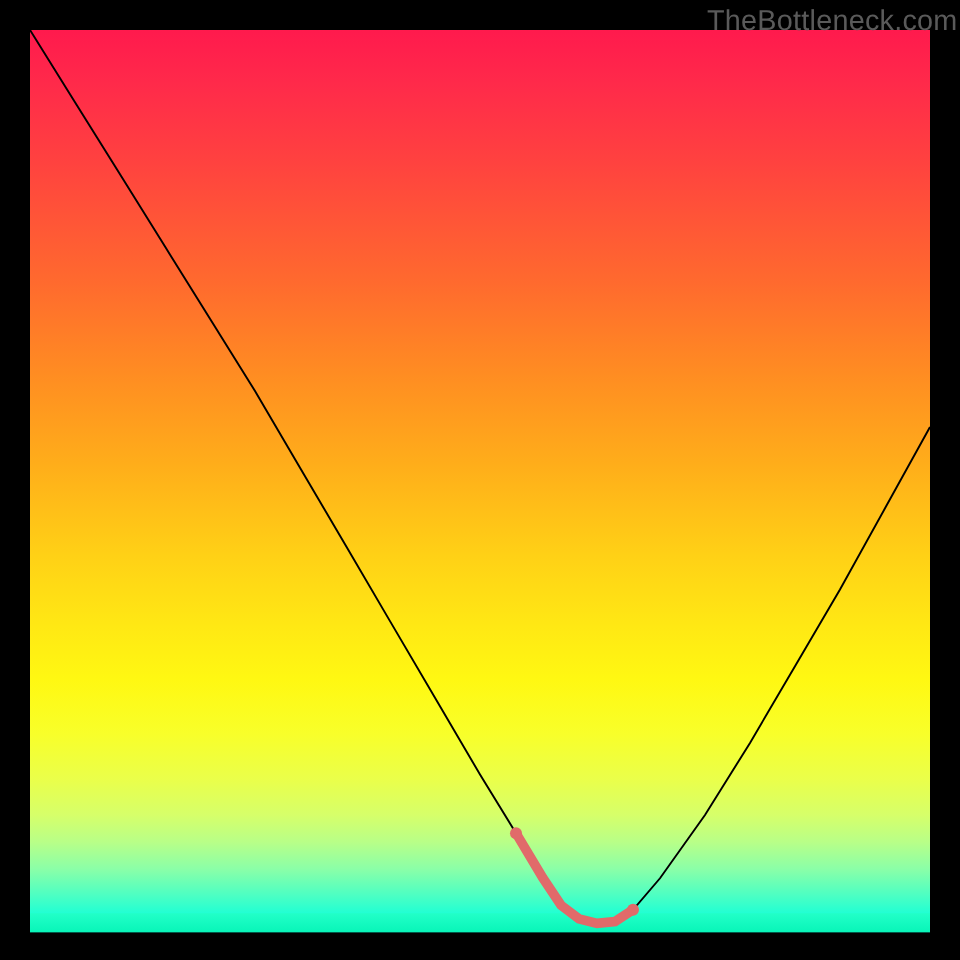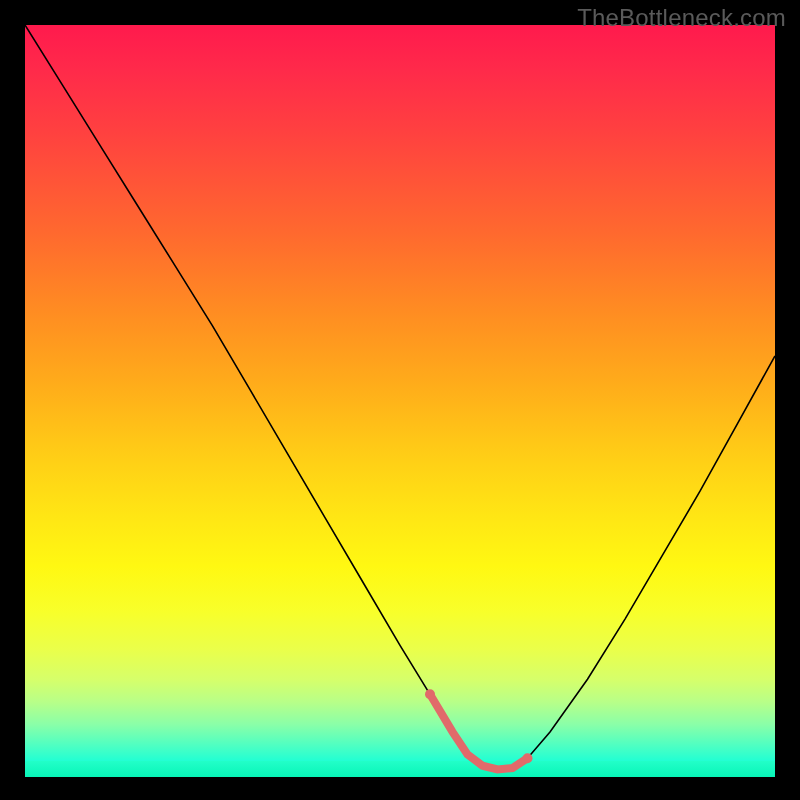--- a/index.html
+++ b/index.html
@@ -13,21 +13,21 @@
   }
   .frame {
     position: relative;
     width: 800px;
     height: 800px;
     background: #000;
   }
   .watermark {
     position: absolute;
     top: 4px;
-    right: 14px;
+    right: 2px;
     color: #5a5a5a;
     font-size: 24px;
     font-weight: 500;
     z-index: 20;
     letter-spacing: 0.2px;
   }
   .plot {
     position: absolute;
     left: 25px;
     top: 25px;

